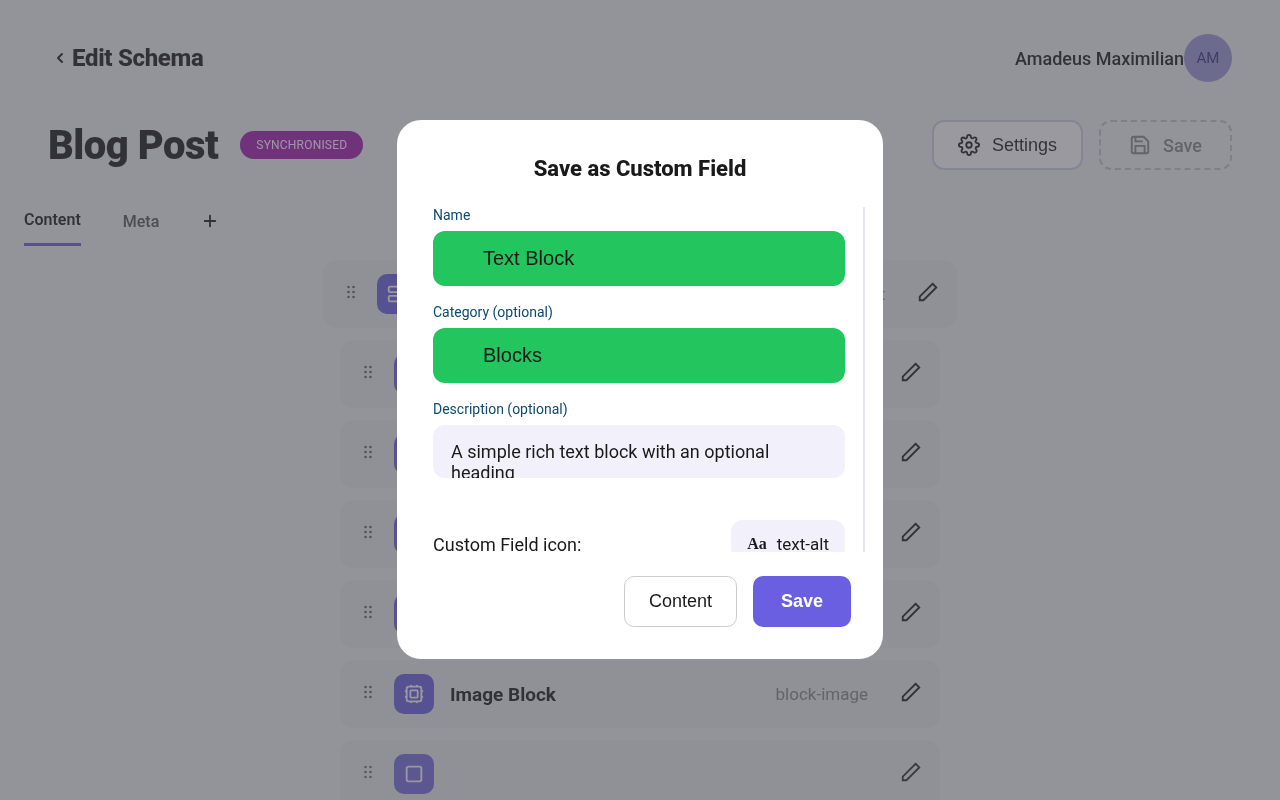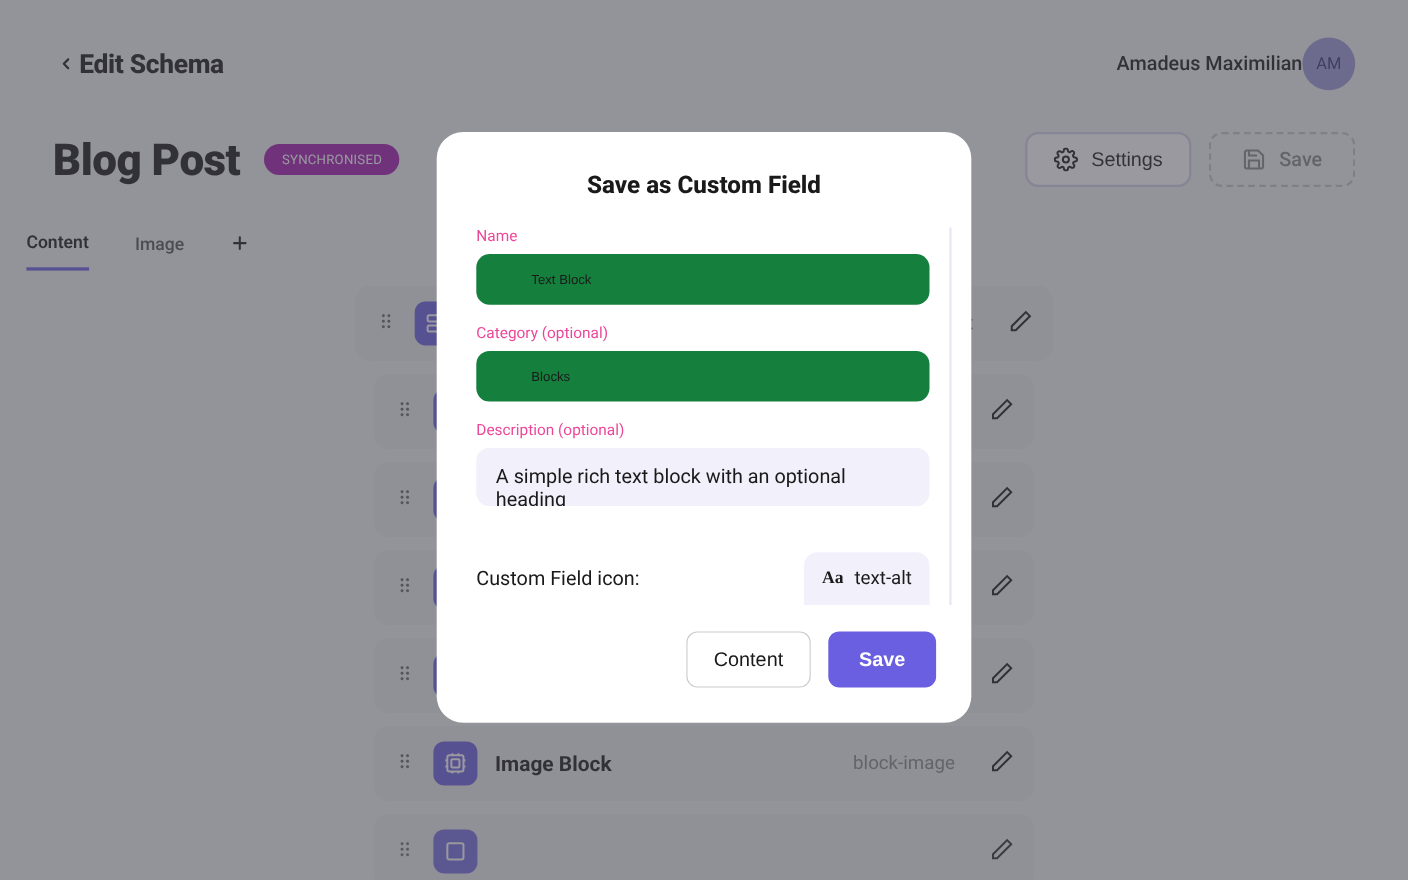--- a/index.html
+++ b/index.html
@@ -101,24 +101,24 @@
     display: flex; flex-direction: column;
   }
   .modal-title { font-size: 22px; font-weight: 800; text-align: center; margin-bottom: 26px; }
   .modal-body {
     padding: 0 18px 0 22px;
     max-height: 345px; overflow-y: auto;
     border-right: 2px solid #e8e6f4;
     margin-right: 4px;
   }
   .form-group { margin-bottom: 18px; }
-  .form-label { font-size: 14px; color: #ec4899; margin-bottom: 8px; display: block; }
+  .form-label { font-size: 14px; color: #0c4a6e; margin-bottom: 8px; display: block; }
   .form-input {
-    width: 100%; background: #15803d; border: none; border-radius: 12px;
-    padding: 16px 16px 16px 50px; font-size: 12px; color: #1a1a1a;
+    width: 100%; background: #22c55e; border: none; border-radius: 12px;
+    padding: 16px 16px 16px 50px; font-size: 20px; color: #1a1a1a;
     position: relative;
   }
   .input-wrap { position: relative; }
   .input-icon {
     position: absolute; left: 16px; top: 50%; transform: translateY(-50%);
     display: flex; align-items: center;
   }
   .input-icon svg { width: 20px; height: 20px; stroke: #1a1a1a; fill: none; }
   .form-textarea {
     width: 100%; background: #f2f0fb; border: none; border-radius: 12px;
@@ -189,21 +189,21 @@
             <polyline points="17 21 17 13 7 13 7 21"></polyline>
             <polyline points="7 3 7 8 15 8"></polyline>
           </svg>
         <span>Save</span>
       </div>
     </div>
   </div>
 
   <div class="tabs">
     <div class="tab active">Content</div>
-    <div class="tab">Image</div>
+    <div class="tab">Meta</div>
     <div class="add-tab">
       <svg viewBox="0 0 24 24" fill="none" stroke-width="2.5" stroke-linecap="round">
           <line x1="12" y1="5" x2="12" y2="19"></line>
           <line x1="5" y1="12" x2="19" y2="12"></line>
         </svg>
     </div>
   </div>
 
   <div class="field-list">
 

